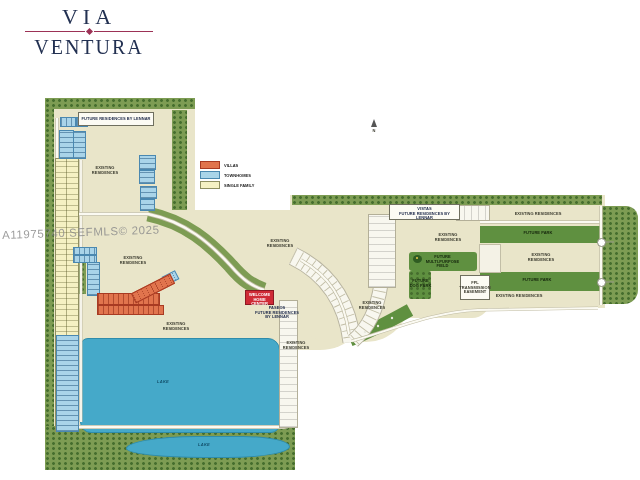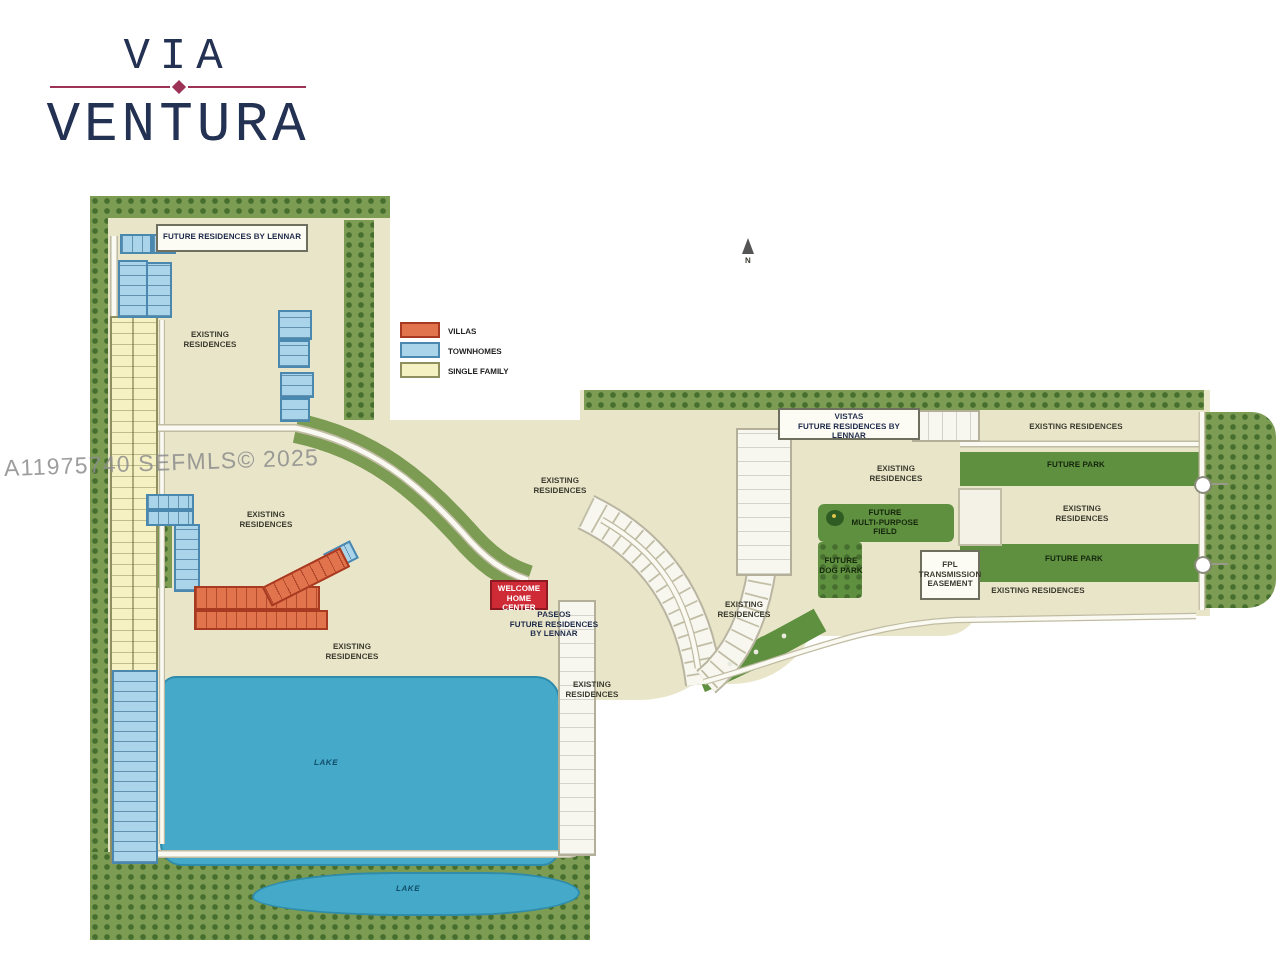--- a/index.html
+++ b/index.html
@@ -17,26 +17,26 @@
   .wl-h{background:#f8f7ef;border:1px solid #b3af98;background-image:repeating-linear-gradient(90deg,rgba(0,0,0,.15) 0 .7px,transparent .7px 7px)}
   .lake{background:#45a9c9;border:1px solid #2f8cab}
   .t{position:absolute;font-weight:bold;font-size:8px;line-height:1.2;color:#3c3c30;transform:scale(.5);transform-origin:top left;text-align:center;white-space:pre-line;letter-spacing:.1px;z-index:30}
   .lake-t{color:#12506b;font-style:italic;letter-spacing:.6px}
   .navy{color:#1e2a4a}
   .white{color:#fff}
   .parkt{color:#15260c}
   .box{position:absolute;background:#fcfbf4;border:1px solid #6f6f5f;z-index:20}
   .redbox{position:absolute;background:#cf2b36;border:1px solid #8c1822;z-index:20}
   .circ{position:absolute;width:7px;height:7px;border-radius:50%;background:#fff;border:1px solid #8a8a7a;z-index:22}
-  .logo{position:absolute;left:22px;top:17px;width:134px;text-align:center;font-family:Liberation Mono, monospace;color:#233152;z-index:10}
+  .logo{position:absolute;left:22px;top:5px;width:134px;text-align:center;font-family:Liberation Serif, serif;color:#233152;z-index:10}
   .logo .via{font-size:22px;letter-spacing:5px;line-height:1.05}
   .logo .divider{display:flex;align-items:center;margin:1px 3px}
   .logo .divider .ln{flex:1;height:1.5px;background:#9c3256}
   .logo .divider .dm{width:5px;height:5px;background:#9c3256;transform:rotate(45deg);margin:0 2px;flex:none}
-  .logo .ventura{font-size:28px;letter-spacing:2px;line-height:1.2}
+  .logo .ventura{font-size:20px;letter-spacing:2px;line-height:1.2}
   .watermark{position:absolute;left:2px;top:229px;font-size:11.5px;color:#8d8d8d;opacity:.85;transform:rotate(-2deg);transform-origin:left center;letter-spacing:.6px;z-index:40;white-space:nowrap}
   .legend{position:absolute;left:200px;top:160px;z-index:15}
   .lrow{display:flex;align-items:center;height:10px}
   .sw{width:18px;height:6px;margin-right:4px;flex:none}
   .sw0{background:#e1744d;border:1px solid #a83a22}
   .sw1{background:#a9d4e9;border:1px solid #4a88b0}
   .sw2{background:#f5f1c3;border:1px solid #8f8f60}
   .ltxt{font-weight:bold;font-size:8px;transform:scale(.5);transform-origin:left center;white-space:nowrap;width:120px;color:#222}
   .compass-arrow{position:absolute;width:0;height:0;border-left:3px solid transparent;border-right:3px solid transparent;border-bottom:8px solid #555;z-index:25}
 </style>

